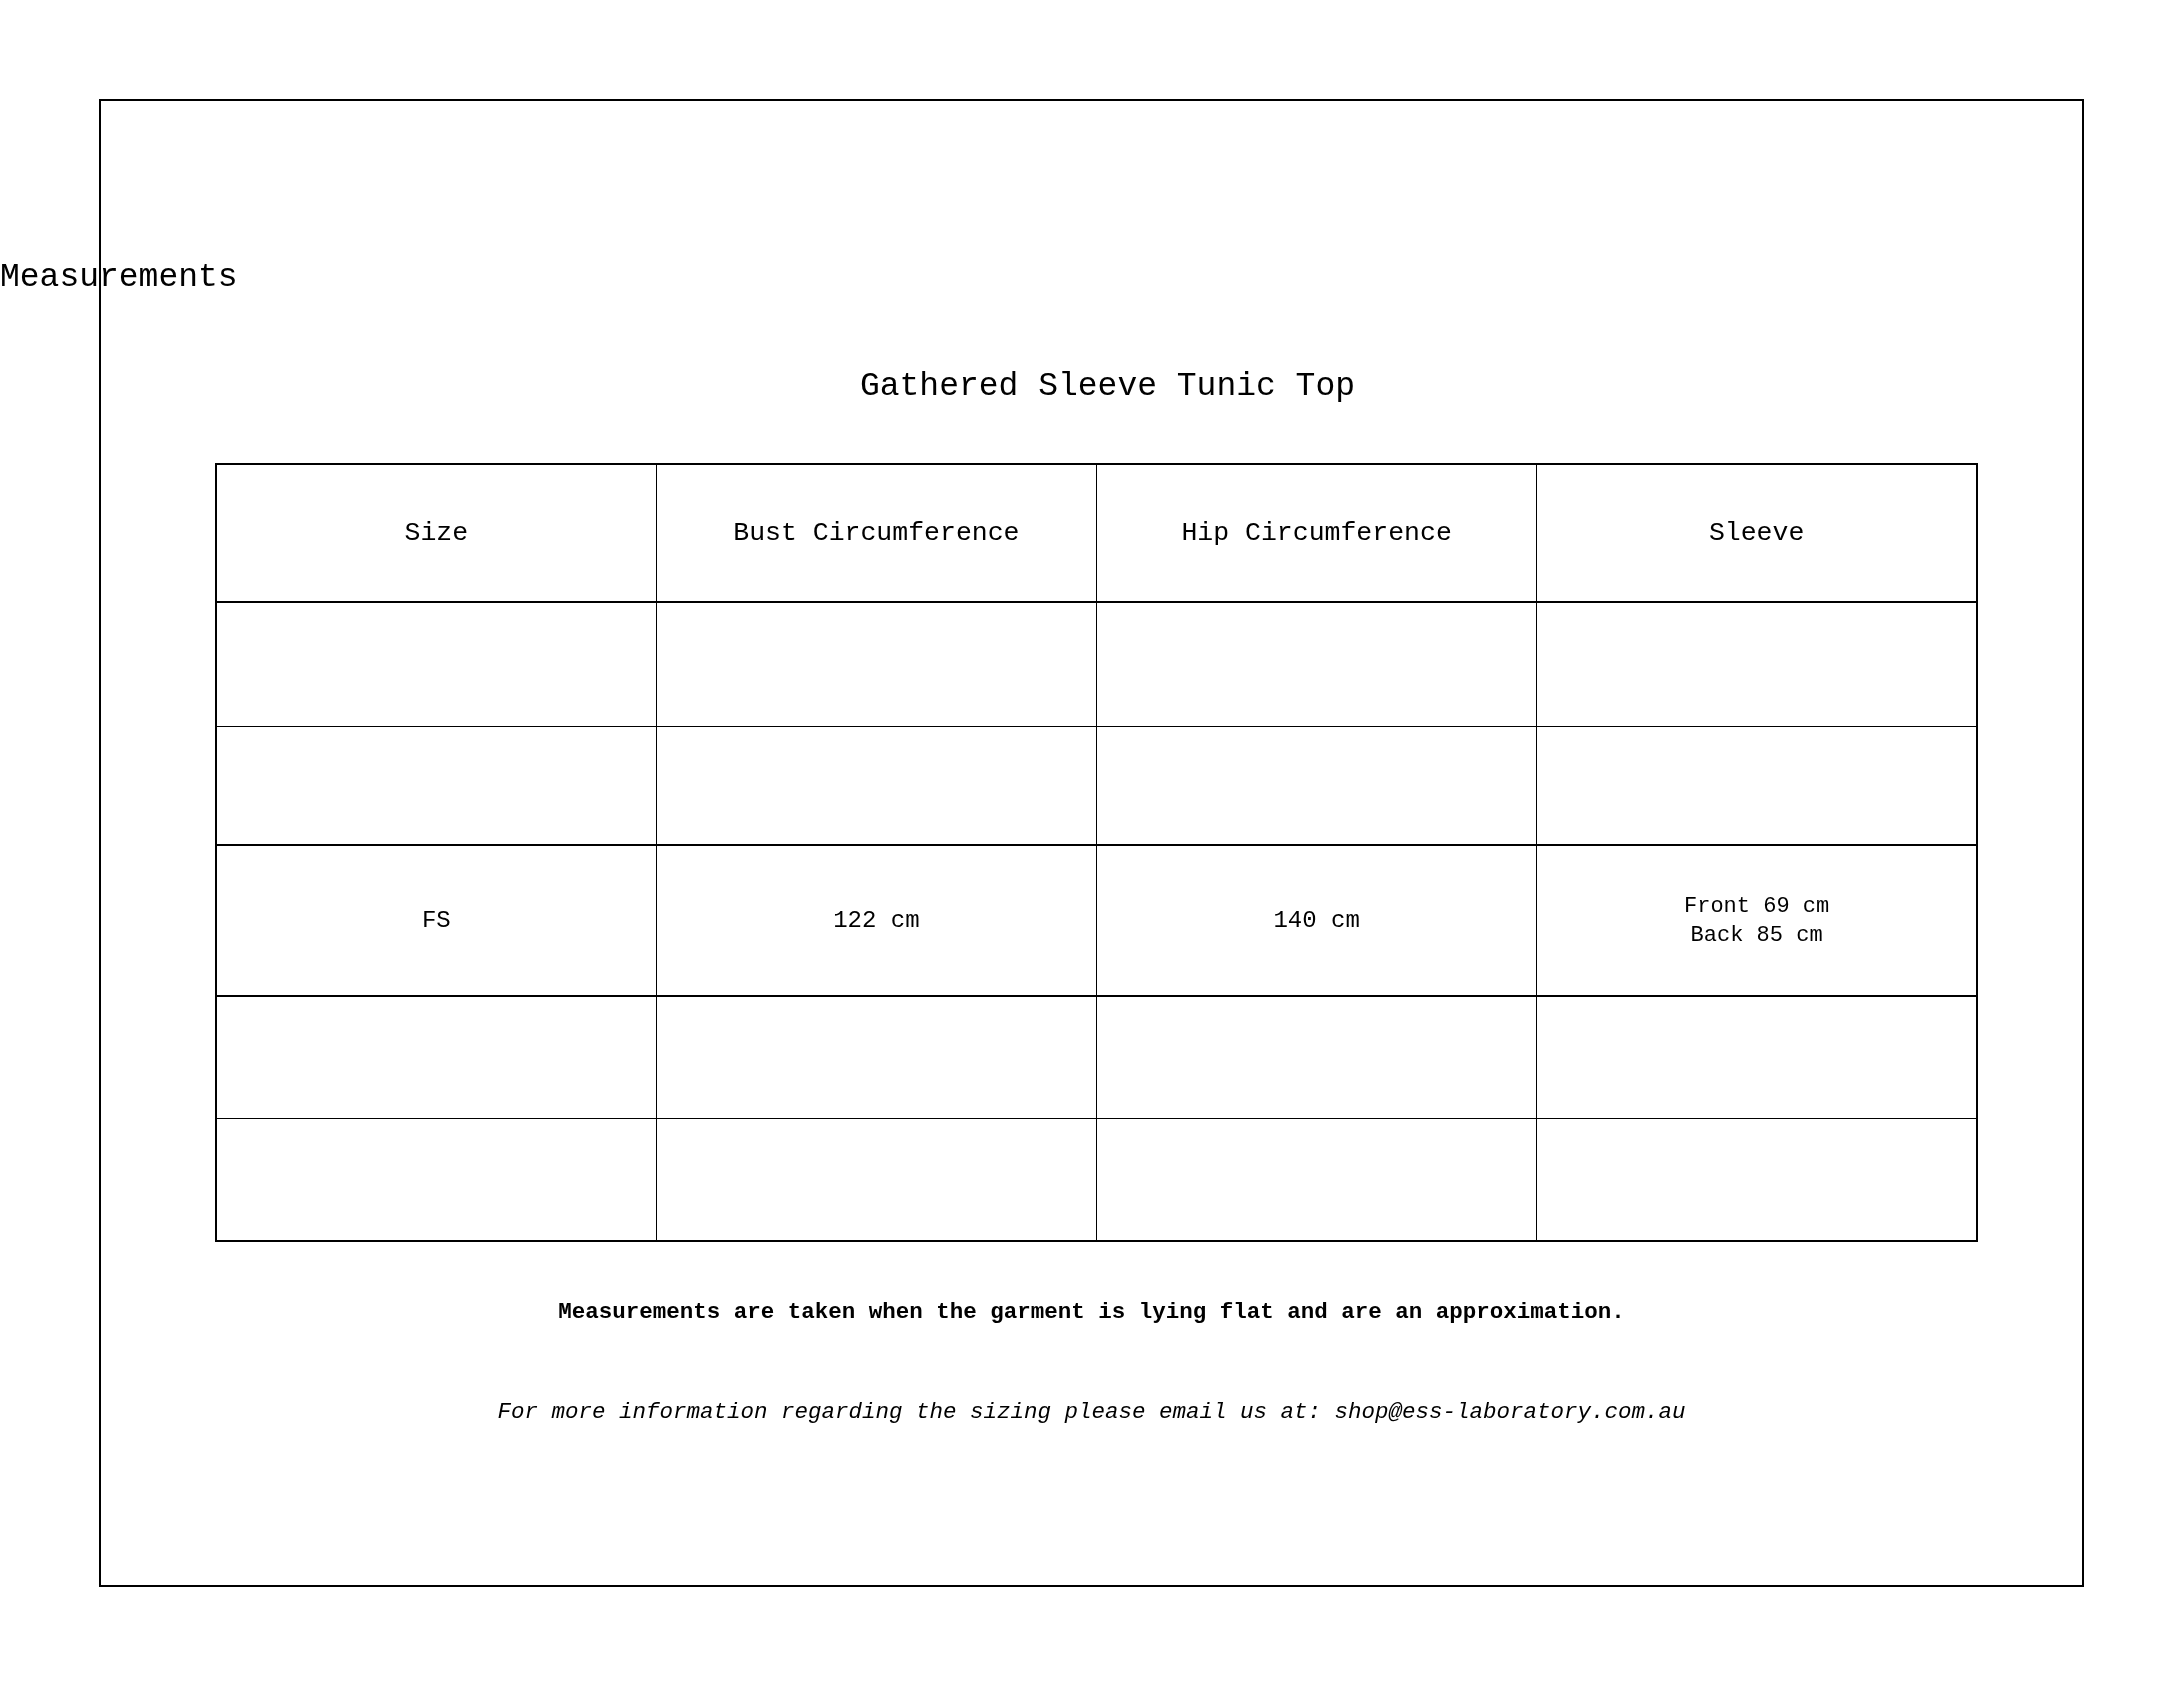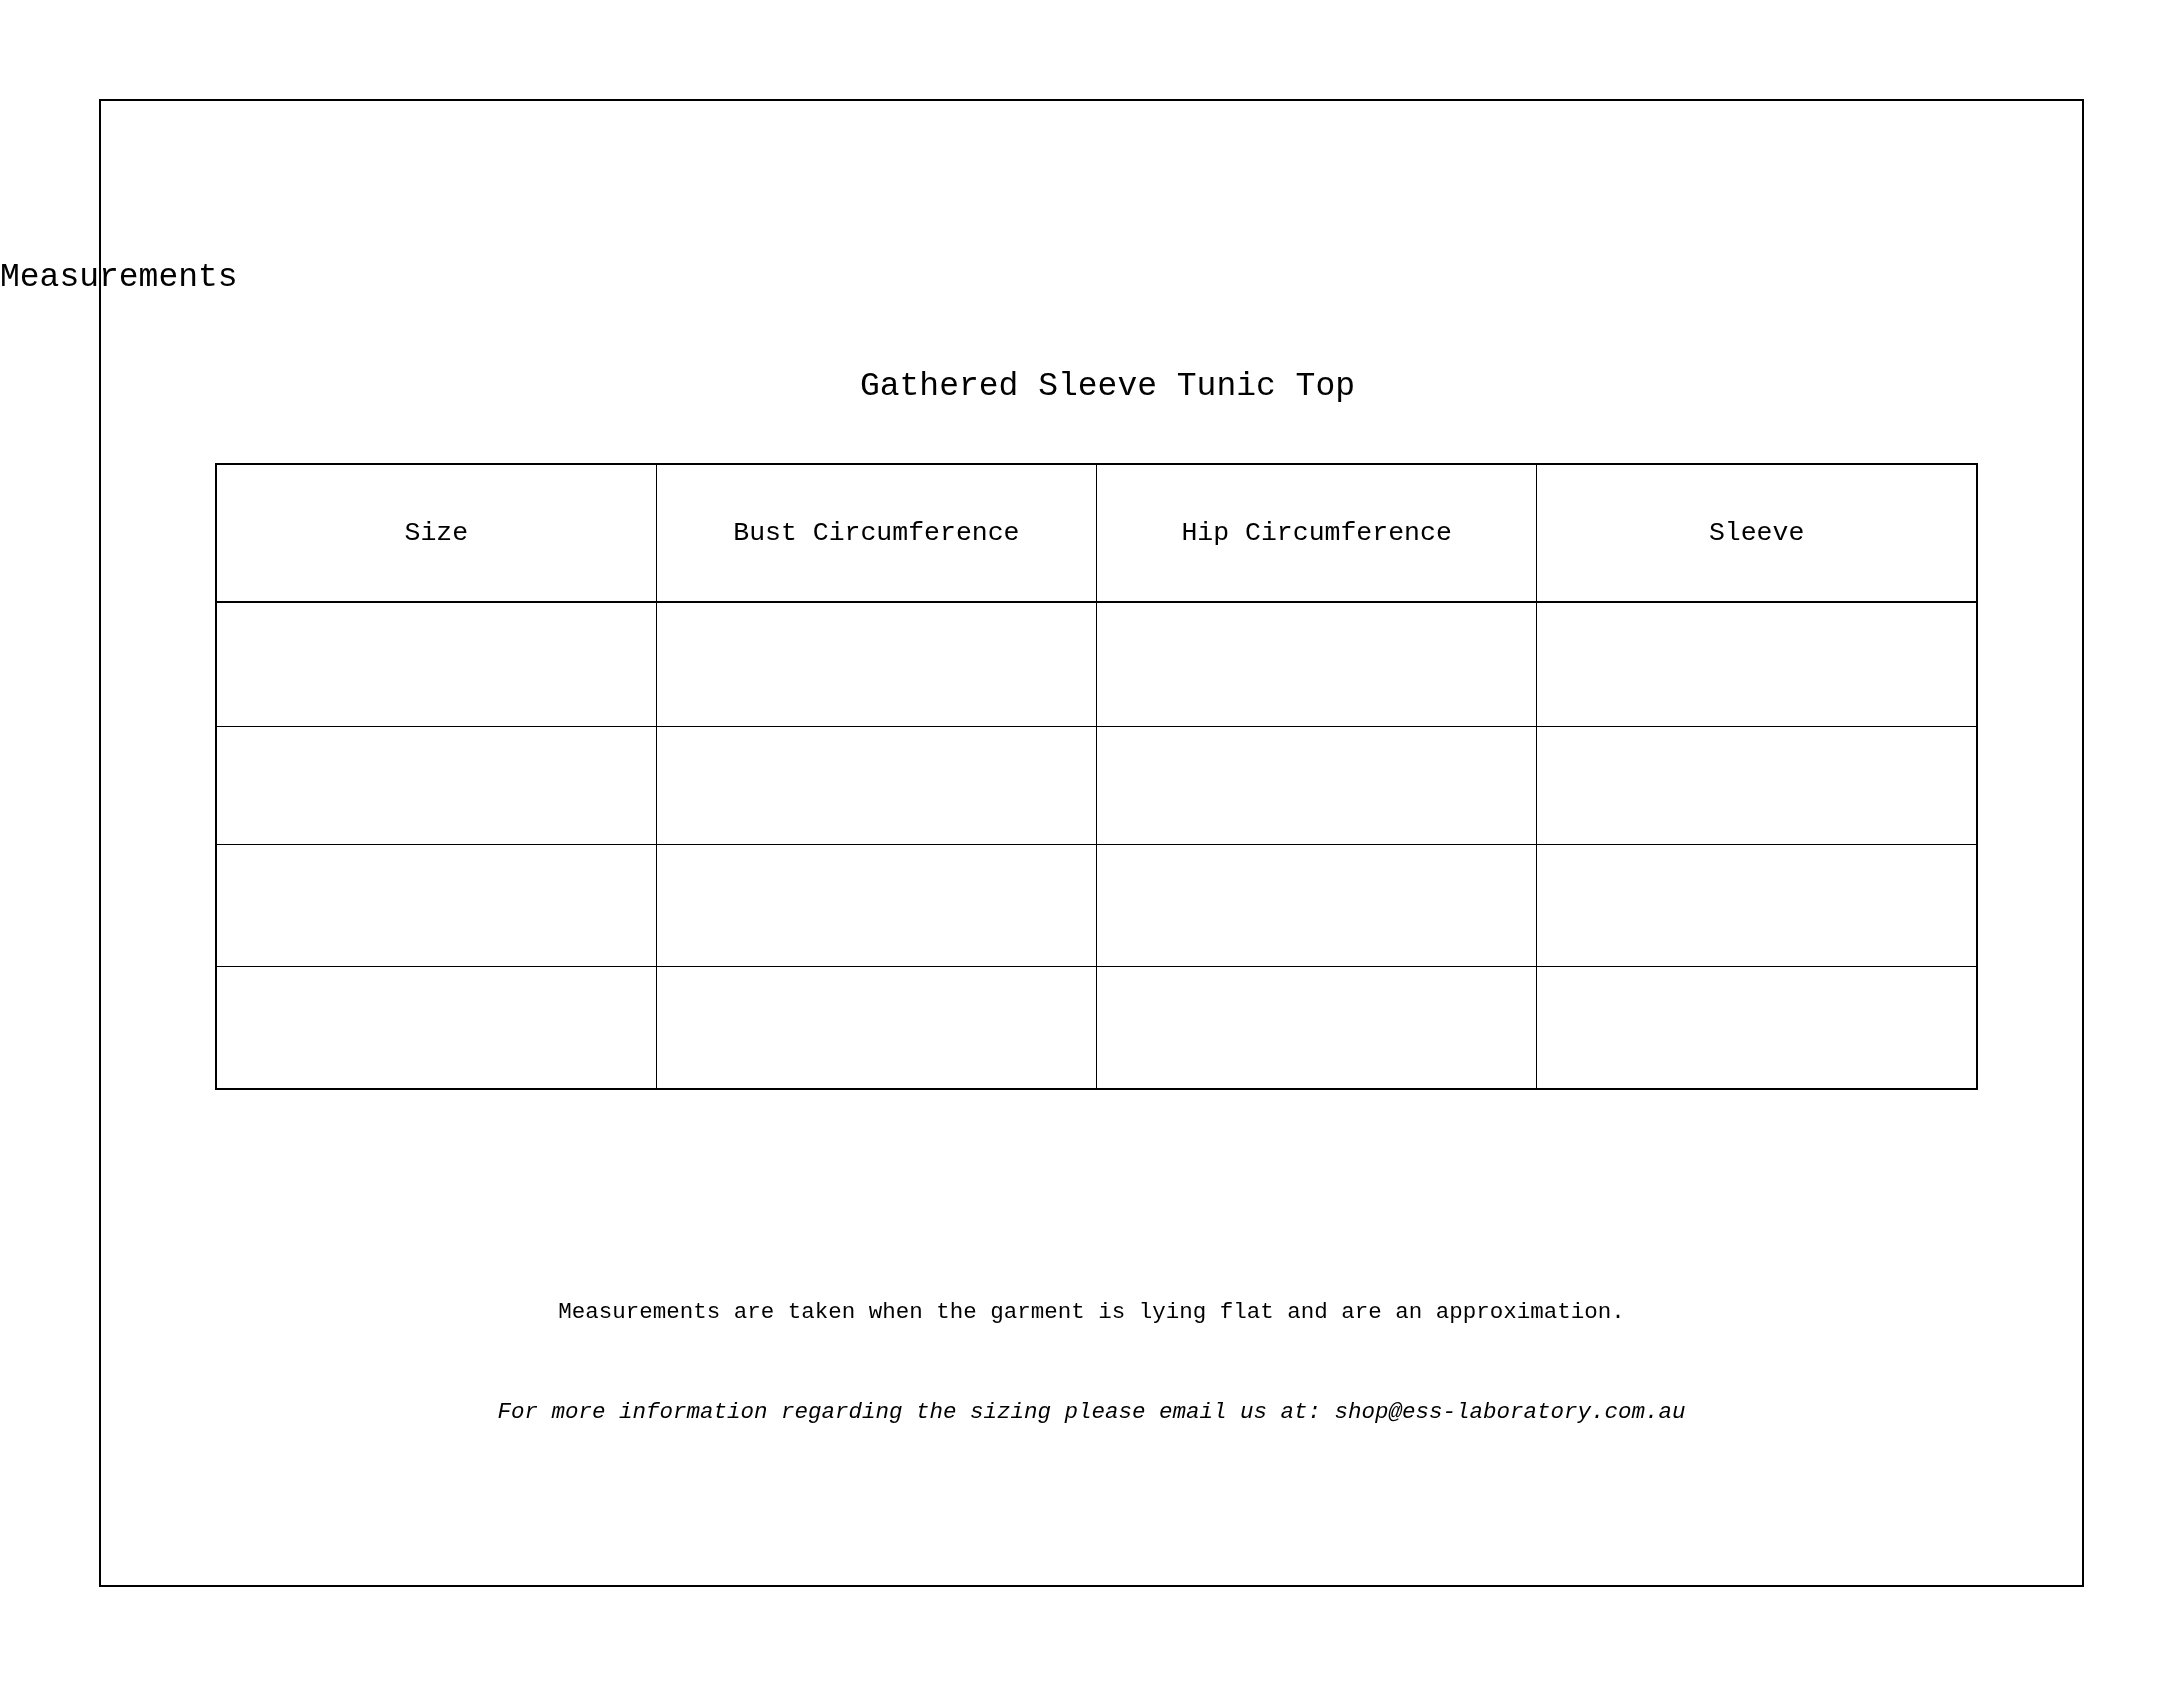--- a/index.html
+++ b/index.html
@@ -86,21 +86,21 @@
   }
   .note {
     position: absolute;
     left: 0;
     width: 2183px;
     text-align: center;
     font-size: 22.5px;
     line-height: 29px;
     margin: 0;
   }
-  .note-1 { top: 1298px; }
+  .note-1 { top: 1298px; font-weight: bold; }
   .note-2 { top: 1398px; font-style: italic; }
 </style>
 </head>
 <body>
 
 <div class="frame"></div>
 
 <h1 class="doc-title">Measurements</h1>
 <h2 class="doc-subtitle">Gathered Sleeve Tunic Top</h2>
 
@@ -119,20 +119,29 @@
       <td></td>
       <td></td>
       <td></td>
     </tr>
     <tr class="row-empty-b">
       <td></td>
       <td></td>
       <td></td>
       <td></td>
     </tr>
+    <tr class="row-data">
+      <td>FS</td>
+      <td>122 cm</td>
+      <td>140 cm</td>
+      <td>
+        <span class="length-line">Front 69 cm</span>
+        <span class="length-line">Back 85 cm</span>
+      </td>
+    </tr>
     <tr class="row-empty-c">
       <td></td>
       <td></td>
       <td></td>
       <td></td>
     </tr>
     <tr class="row-empty-c">
       <td></td>
       <td></td>
       <td></td>

